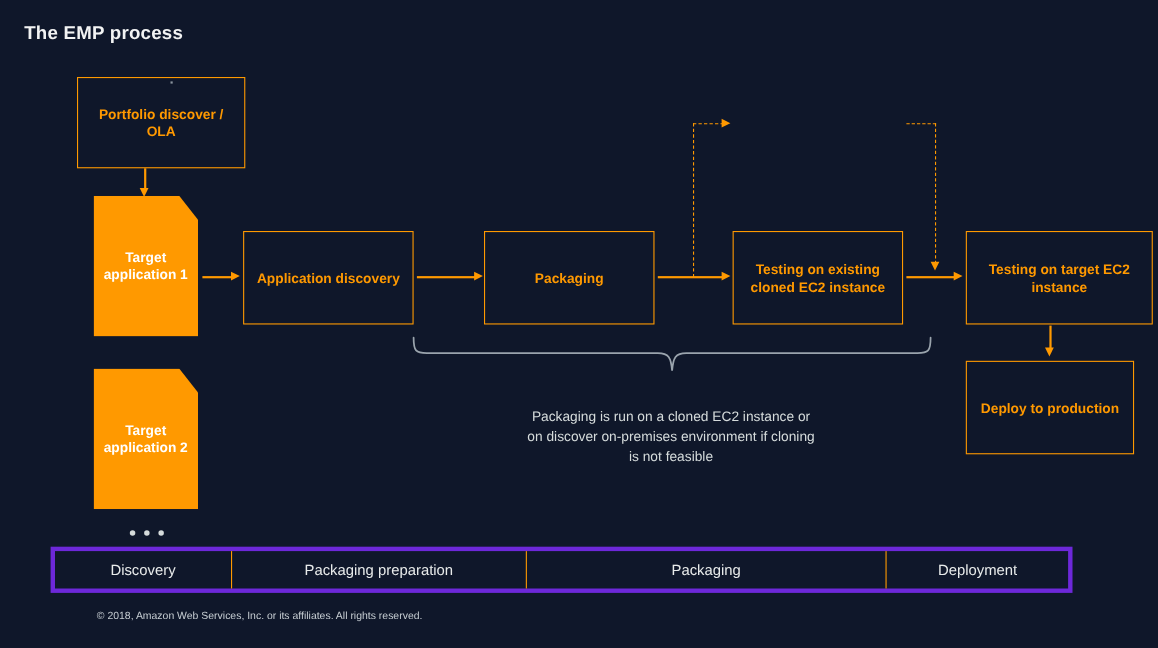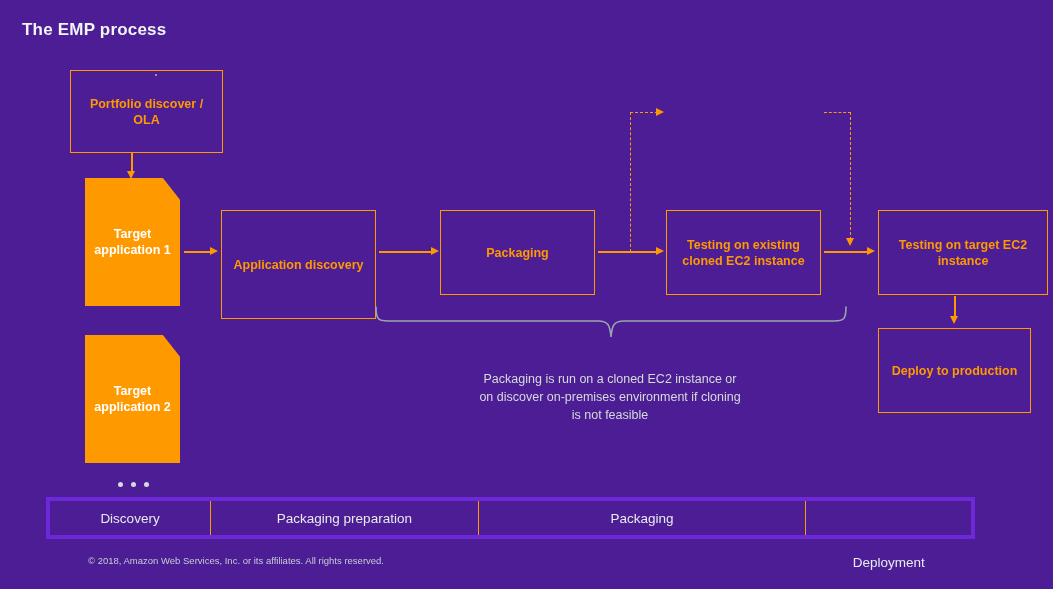--- a/index.html
+++ b/index.html
@@ -6,21 +6,21 @@
   * { box-sizing: border-box; margin: 0; padding: 0; }
   html, body {
     width: 1053px; height: 589px;
     background: #232f3e;
     font-family: "Liberation Sans", sans-serif;
     overflow: hidden;
   }
   #slide {
     position: relative;
     width: 1053px; height: 589px;
-    background: #4c1d95;
+    background: #0f172a;
   }
   #slide-title {
     position: absolute;
     left: 22px; top: 20px;
     font-size: 17px; font-weight: bold;
     color: #f2f3f3;
     letter-spacing: 0.2px;
   }
 
   
@@ -173,21 +173,21 @@
 
   <div id="ellipsis">
     <span></span>
     <span></span>
     <span></span>
   </div>
 
   <div class="ln-h" style="left:184px; top:251px; width:27px;"></div>
   <div class="arrow-r" style="left:210px; top:247px;"></div>
 
-  <div class="node" style="left:221px; top:210px; width:155px; height:109px;">
+  <div class="node" style="left:221px; top:210px; width:155px; height:85px;">
     <span class="node-label">Application  discovery</span>
   </div>
 
   <div class="ln-h" style="left:379px; top:251px; width:54px;"></div>
   <div class="arrow-r" style="left:431px; top:247px;"></div>
 
   <div class="node" style="left:440px; top:210px; width:155px; height:85px;">
     <span class="node-label">Packaging</span>
   </div>
 
@@ -235,20 +235,20 @@
   <div id="phase-bar">
     <div class="phase" style="width:172px;">
       <span>Discovery</span>
     </div>
     <div class="phase" style="width:286px;">
       <span>Packaging preparation</span>
     </div>
     <div class="phase" style="width:350px;">
       <span>Packaging</span>
     </div>
-    <div class="phase" style="width:176px;margin-top:44px;">
+    <div class="phase" style="width:176px;">
       <span>Deployment</span>
     </div>
   </div>
 
   <div id="copyright">© 2018, Amazon Web Services, Inc. or its affiliates. All rights reserved.</div>
 
 </div>
 
 </body></html>

